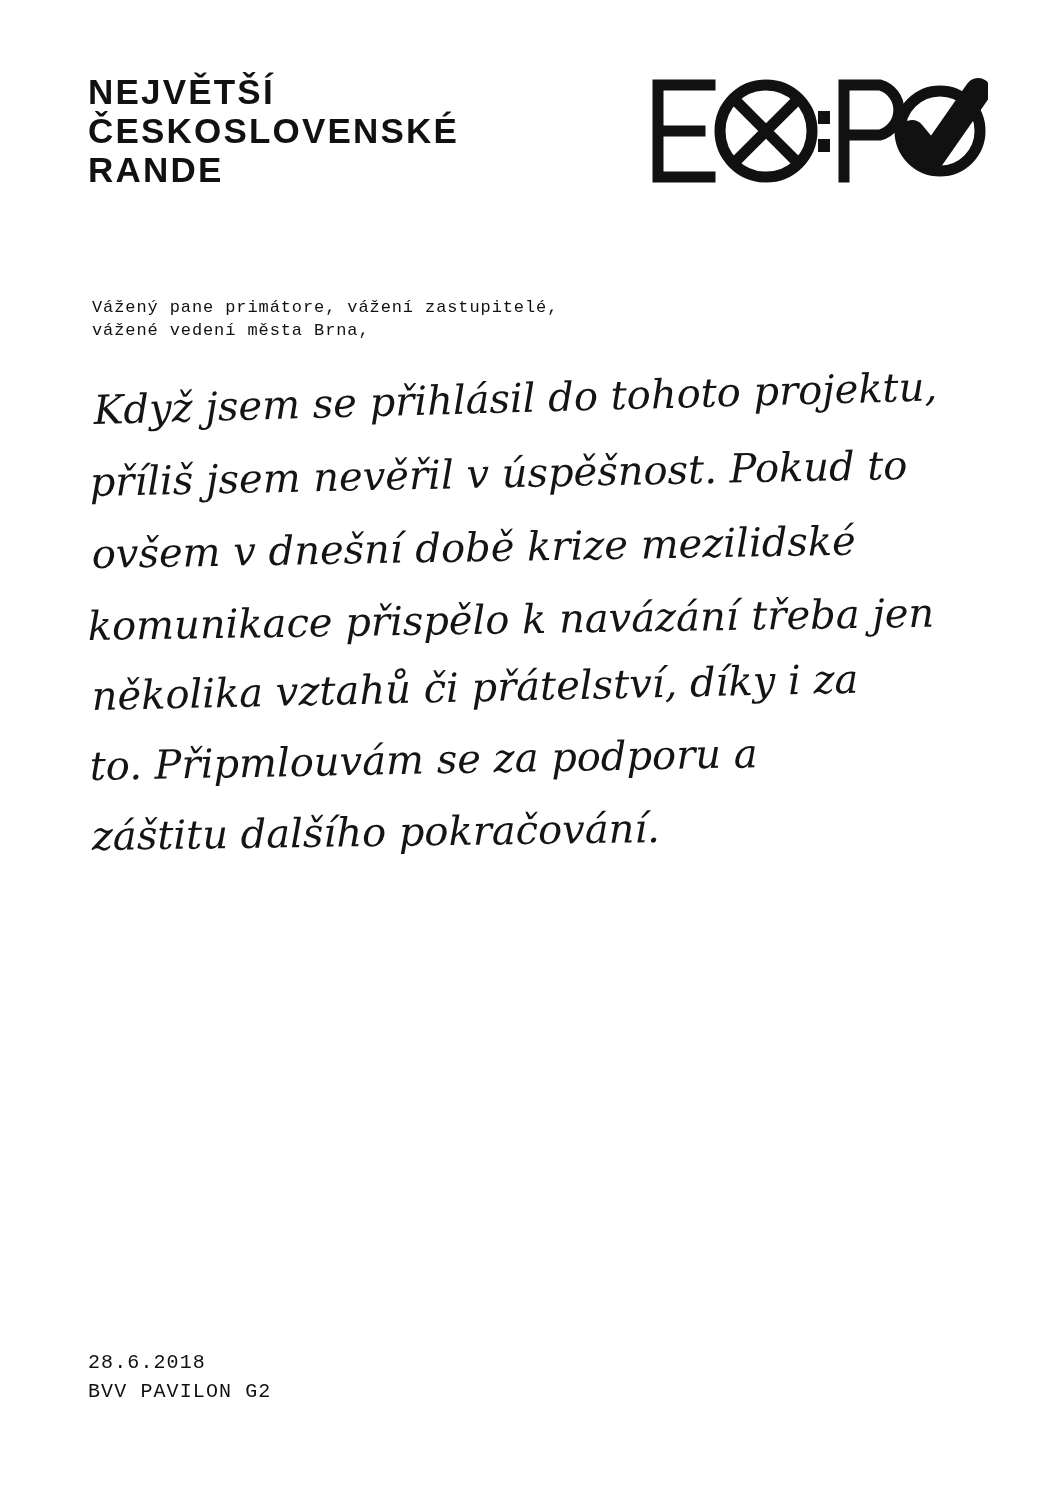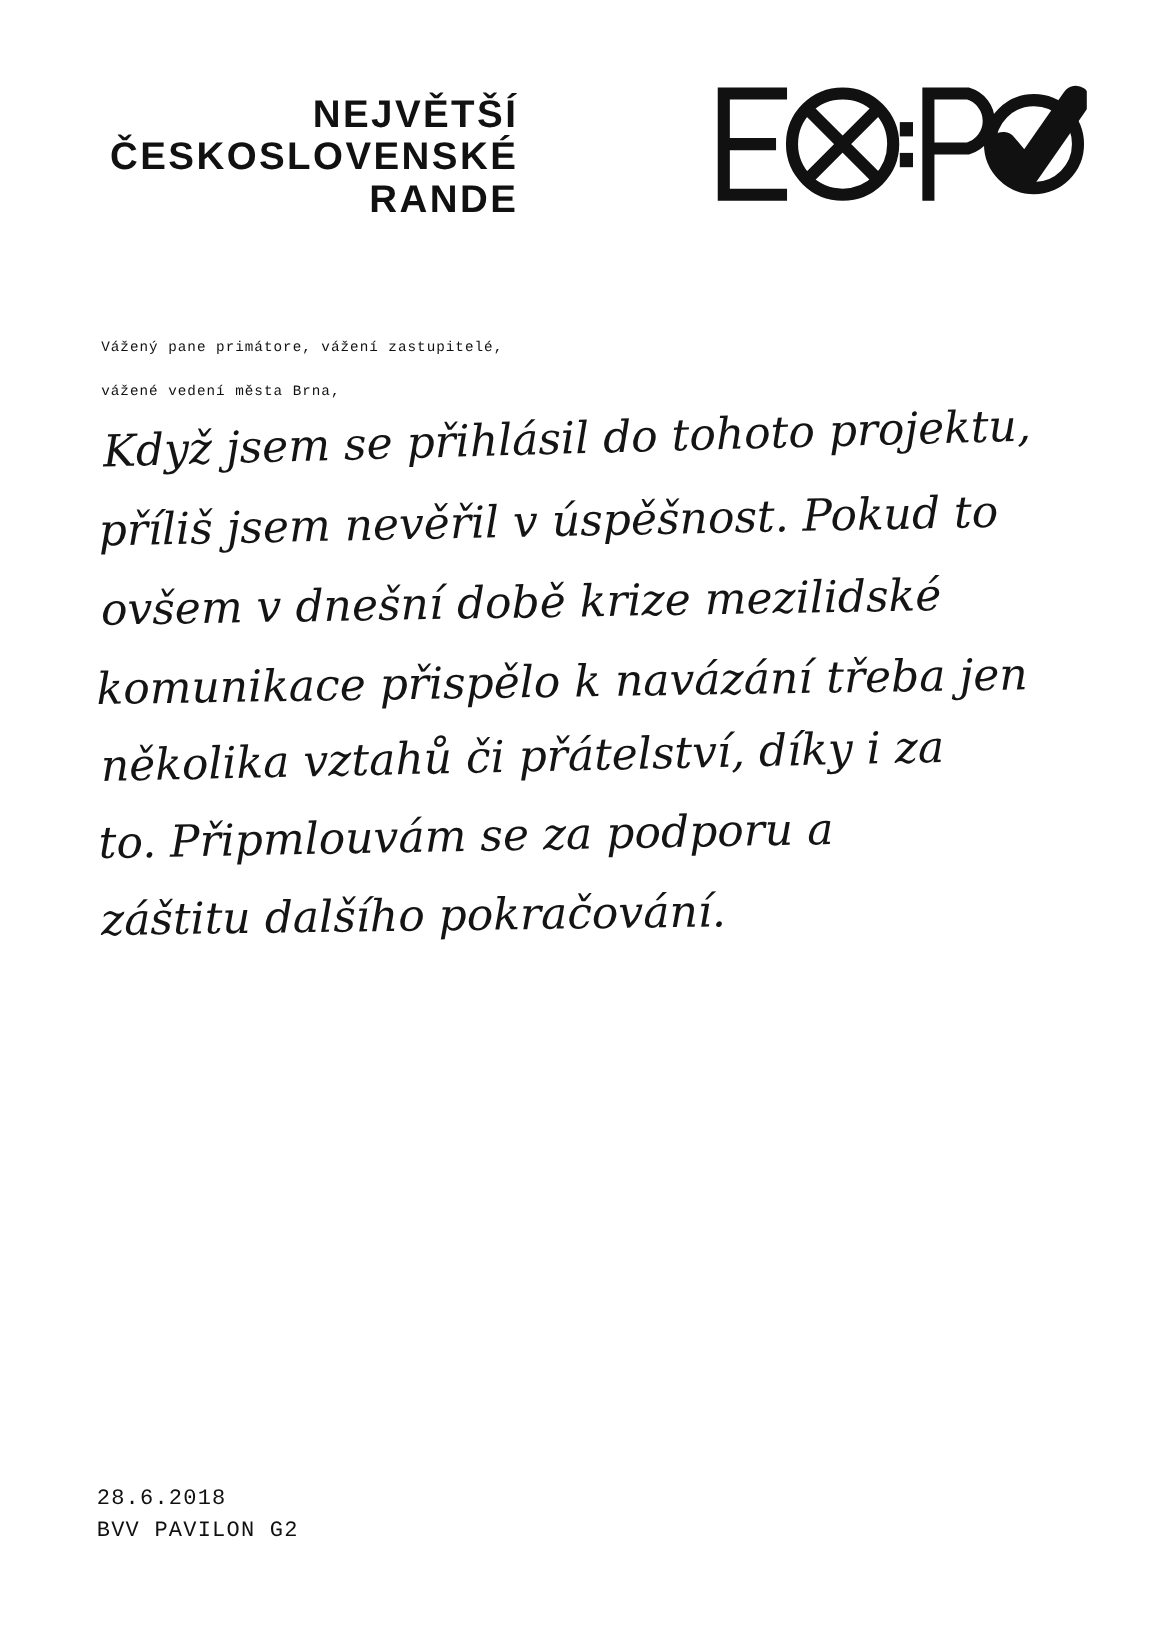--- a/index.html
+++ b/index.html
@@ -25,49 +25,48 @@
     position: absolute;
     left: 88px;
     top: 72px;
     width: 900px;
     height: 180px;
   }
   .headline {
     position: absolute;
     left: 0;
     top: 0;
-    margin: 12px;
+    margin: 0;
     font-family: "Liberation Sans", sans-serif;
     font-weight: bold;
     font-size: 35px;
     line-height: 39px;
     letter-spacing: 2.2px;
     color: #111111;
     white-space: pre-line;
-    text-align: right;
   }
   .logo {
     position: absolute;
     left: 560px;
     top: 5px;
     width: 340px;
     height: 110px;
   }
   .logo svg { display: block; }
 
   
   .salutation {
     position: absolute;
     left: 92px;
     top: 296px;
     width: 880px;
     margin: 0;
     font-family: "Liberation Mono", monospace;
-    font-size: 13px;
-    line-height: 40px;
+    font-size: 17px;
+    line-height: 23px;
     letter-spacing: 0.9px;
     color: #111111;
     white-space: pre-line;
   }
 
   
   .handwriting {
     position: absolute;
     left: 80px;
     top: 372px;

